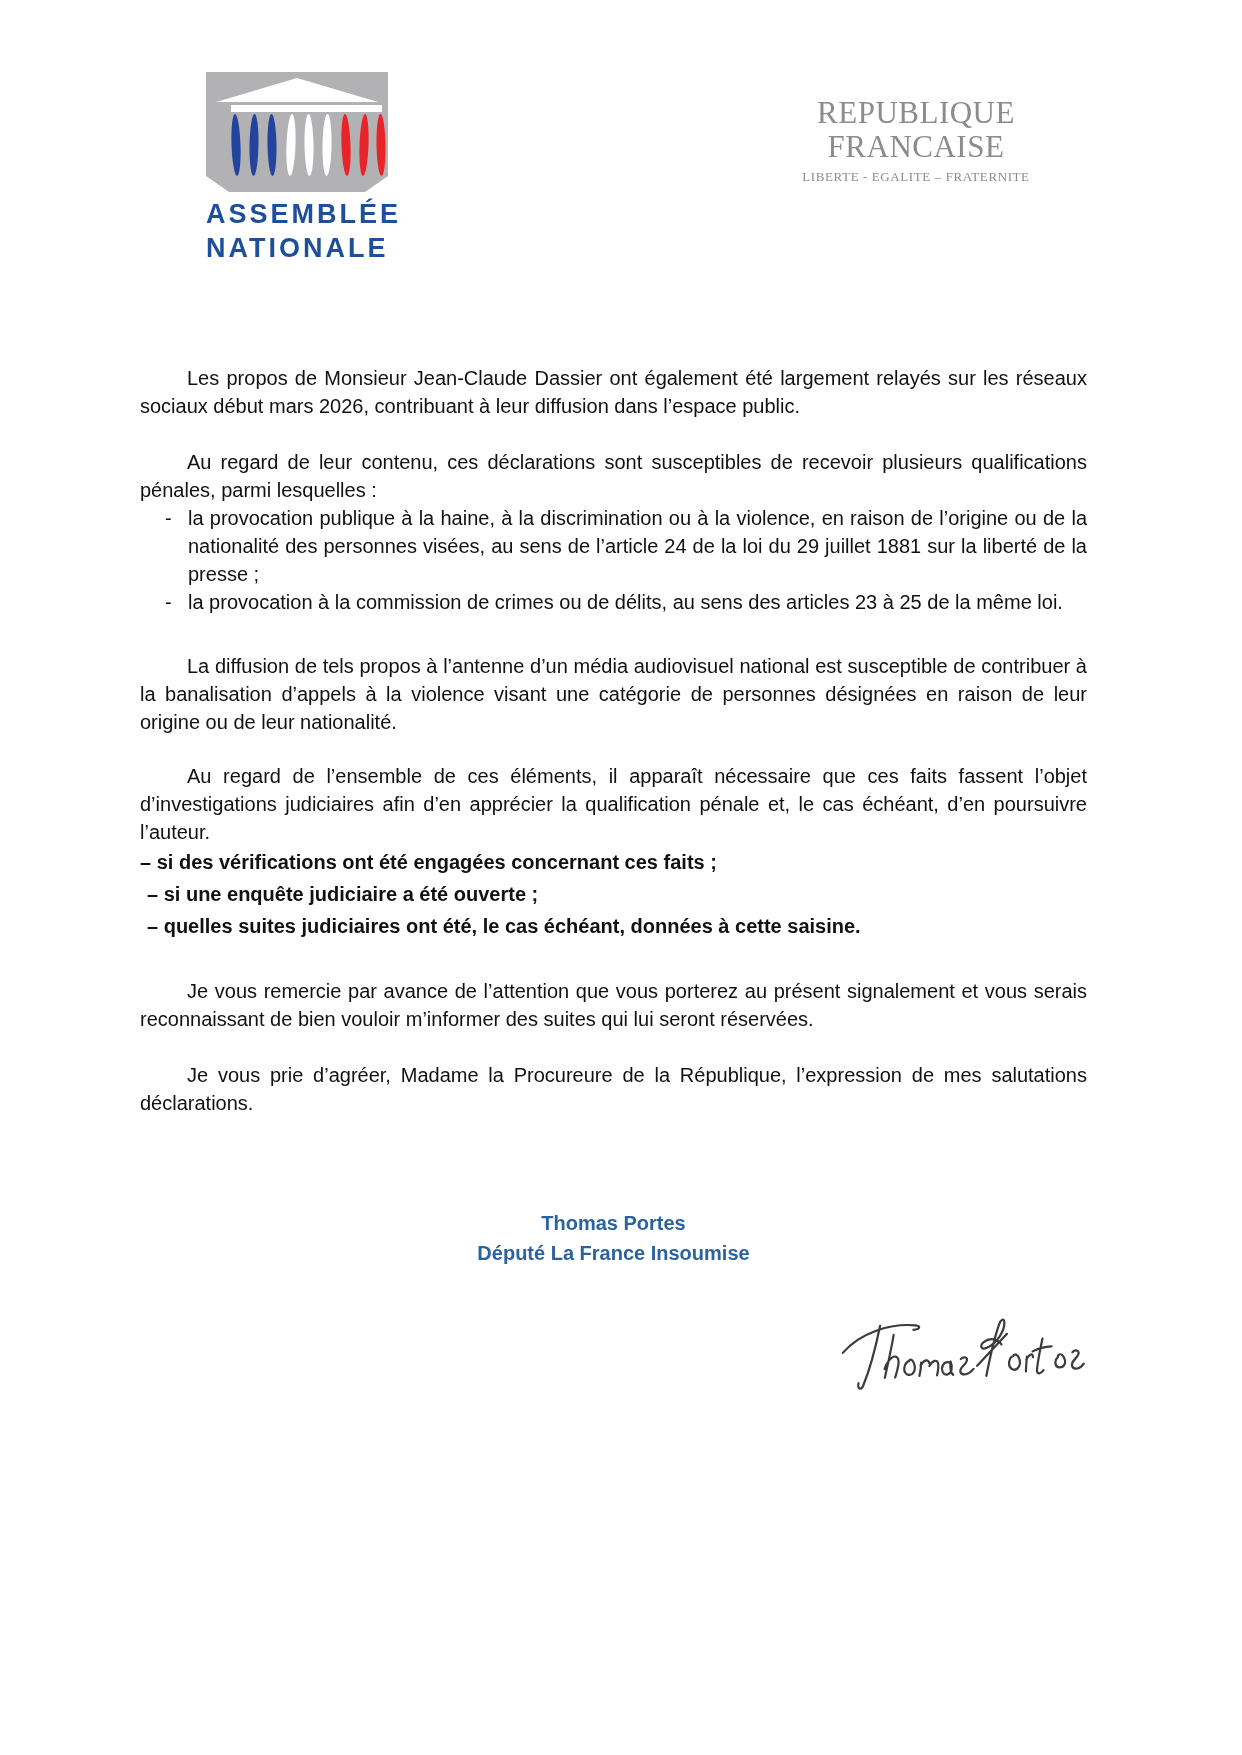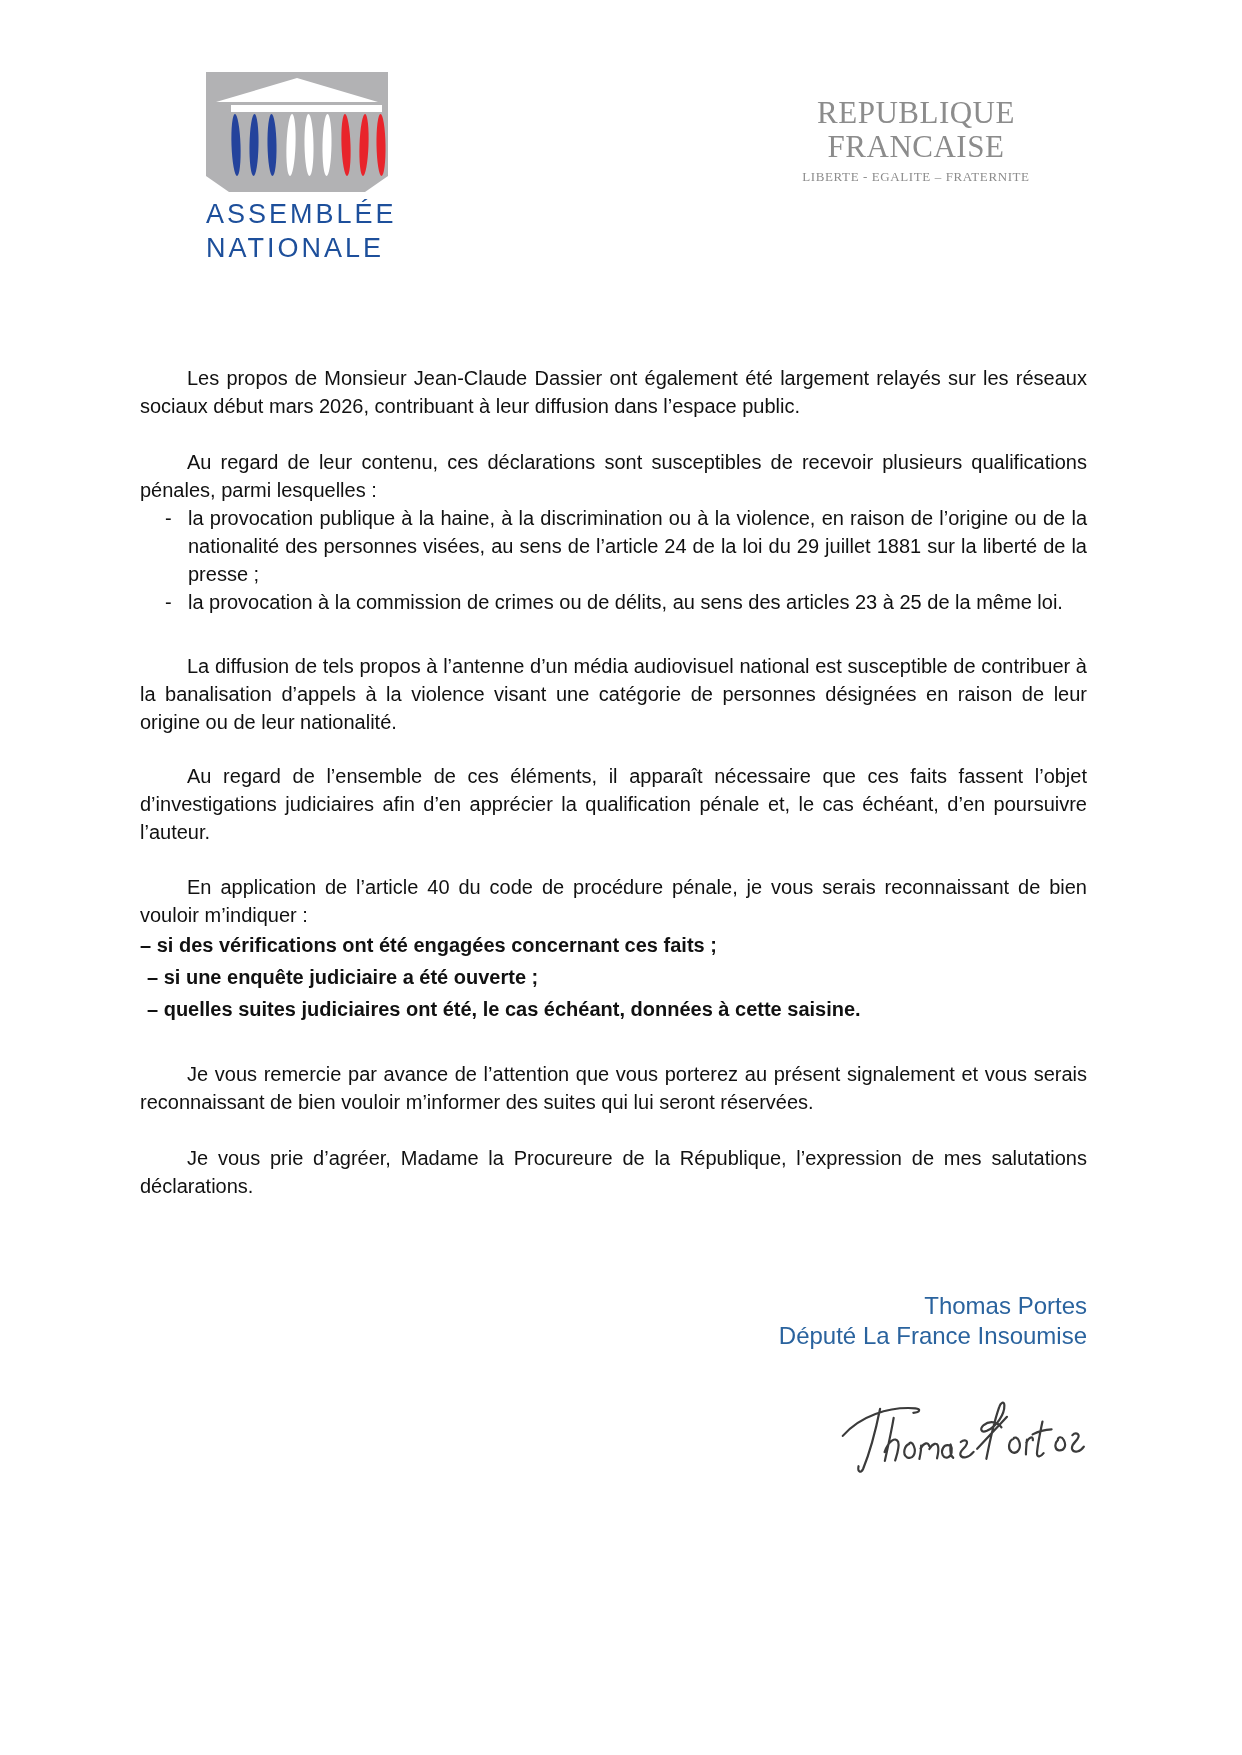--- a/index.html
+++ b/index.html
@@ -6,21 +6,21 @@
   .page {
     position:relative; width:1242px; height:1755px; margin:0 auto;
     background:#ffffff; overflow:hidden;
     font-family:"Liberation Sans", sans-serif; color:#111;
   }
 
   
   .logo { position:absolute; left:206px; top:72px; width:200px; }
   .logo svg { display:block; width:182px; height:120px; }
   .logo-text { margin-top:5px; color:#1d4f9b; font-size:27px; line-height:34px;
-               letter-spacing:3px; font-weight:400; white-space:nowrap; }
+               letter-spacing:3px; font-weight:700; white-space:nowrap; }
 
   
   .republic { position:absolute; top:96px; right:150px; width:352px; text-align:center;
               color:#8c8c8c; font-family:"Liberation Serif", serif; }
   .rep-title { font-size:31px; letter-spacing:0.5px; line-height:34px; }
   .rep-motto { font-size:13px; letter-spacing:0.6px; margin-top:5px; }
 
   
   .letter-body { position:absolute; left:140px; top:364px; width:947px;
                  font-size:20px; line-height:28px; text-align:justify; }
@@ -32,22 +32,22 @@
   .mt-p6     { margin-top:37px; }
   .mt-p7     { margin-top:28px; }
 
   .bullet { position:relative; padding-left:48px; margin:0; }
   .bullet .dash { position:absolute; left:25px; top:0; }
 
   .demand { margin:2px 0 0 0; font-weight:bold; text-indent:0; }
   .demand.indented { padding-left:7px; margin-top:4px; }
 
   
-  .sig-block { margin-top:91px; text-align:right; color:#2a639e; font-weight:normal;
-               font-size:24px; line-height:30px; }
+  .sig-block { margin-top:91px; text-align:center; color:#2a639e; font-weight:bold;
+               font-size:20px; line-height:30px; }
   .sig-script { margin-top:35px; text-align:right; }
   .sig-script svg { display:block; margin-left:auto; width:256px; height:96px;
                     transform:rotate(-2deg); }
 </style>
 </head>
 <body>
 
 <div class="page">
 
   <div class="logo">
@@ -95,21 +95,20 @@
       <span class="dash">-</span>
       <span>la provocation publique à la haine, à la discrimination ou à la violence, en raison de l’origine ou de la nationalité des personnes visées, au sens de l’article 24 de la loi du 29 juillet 1881 sur la liberté de la presse ;</span>
     </div>
     <div class="bullet">
       <span class="dash">-</span>
       <span>la provocation à la commission de crimes ou de délits, au sens des articles 23 à 25 de la même loi.</span>
     </div>
 
     <p class="para mt-p3">La diffusion de tels propos à l’antenne d’un média audiovisuel national est susceptible de contribuer à la banalisation d’appels à la violence visant une catégorie de personnes désignées en raison de leur origine ou de leur nationalité.</p>
     <p class="para mt-p4">Au regard de l’ensemble de ces éléments, il apparaît nécessaire que ces faits fassent l’objet d’investigations judiciaires afin d’en apprécier la qualification pénale et, le cas échéant, d’en poursuivre l’auteur.</p>
-    <p class="para mt-p5">En application de l’article 40 du code de procédure pénale, je vous serais reconnaissant de bien vouloir m’indiquer :</p>
 
     <p class="demand">– si des vérifications ont été engagées concernant ces faits ;</p>
     <p class="demand indented">– si une enquête judiciaire a été ouverte ;</p>
     <p class="demand indented">– quelles suites judiciaires ont été, le cas échéant, données à cette saisine.</p>
 
     <p class="para mt-p6">Je vous remercie par avance de l’attention que vous porterez au présent signalement et vous serais reconnaissant de bien vouloir m’informer des suites qui lui seront réservées.</p>
     <p class="para mt-p7">Je vous prie d’agréer, Madame la Procureure de la République, l’expression de mes salutations déclarations.</p>
 
     <div class="sig-block">
       <div>Thomas Portes</div>

